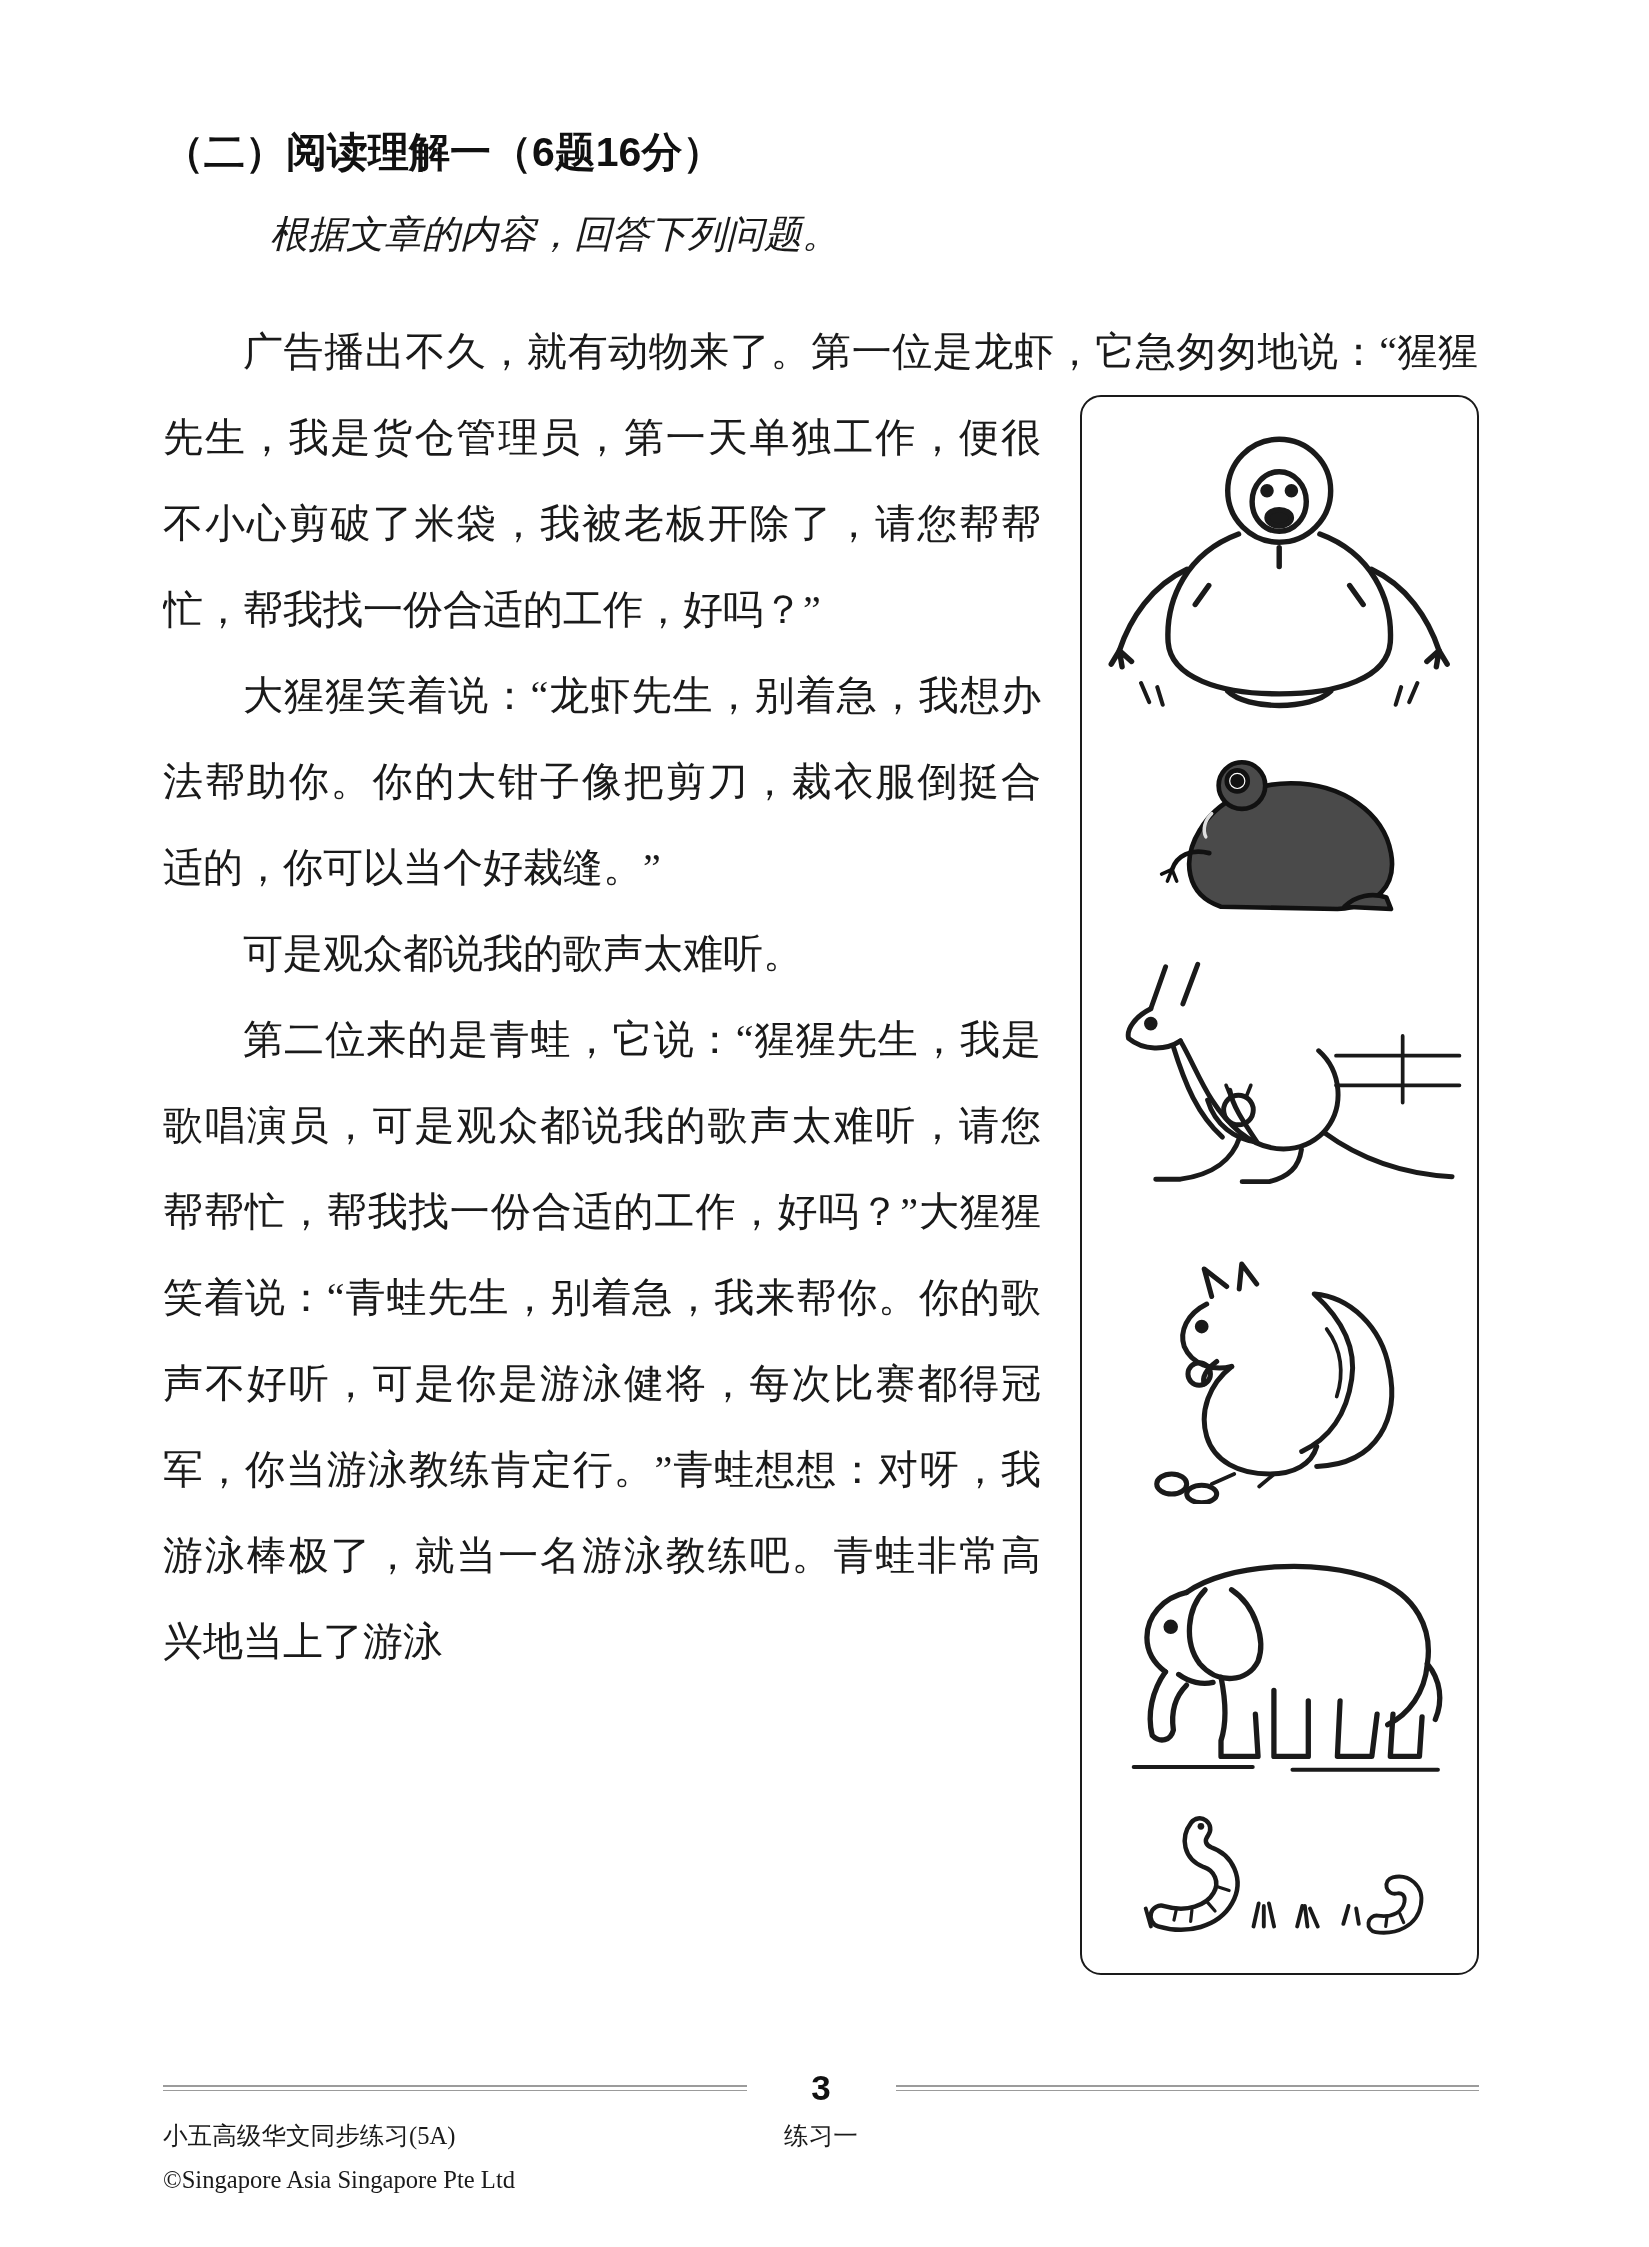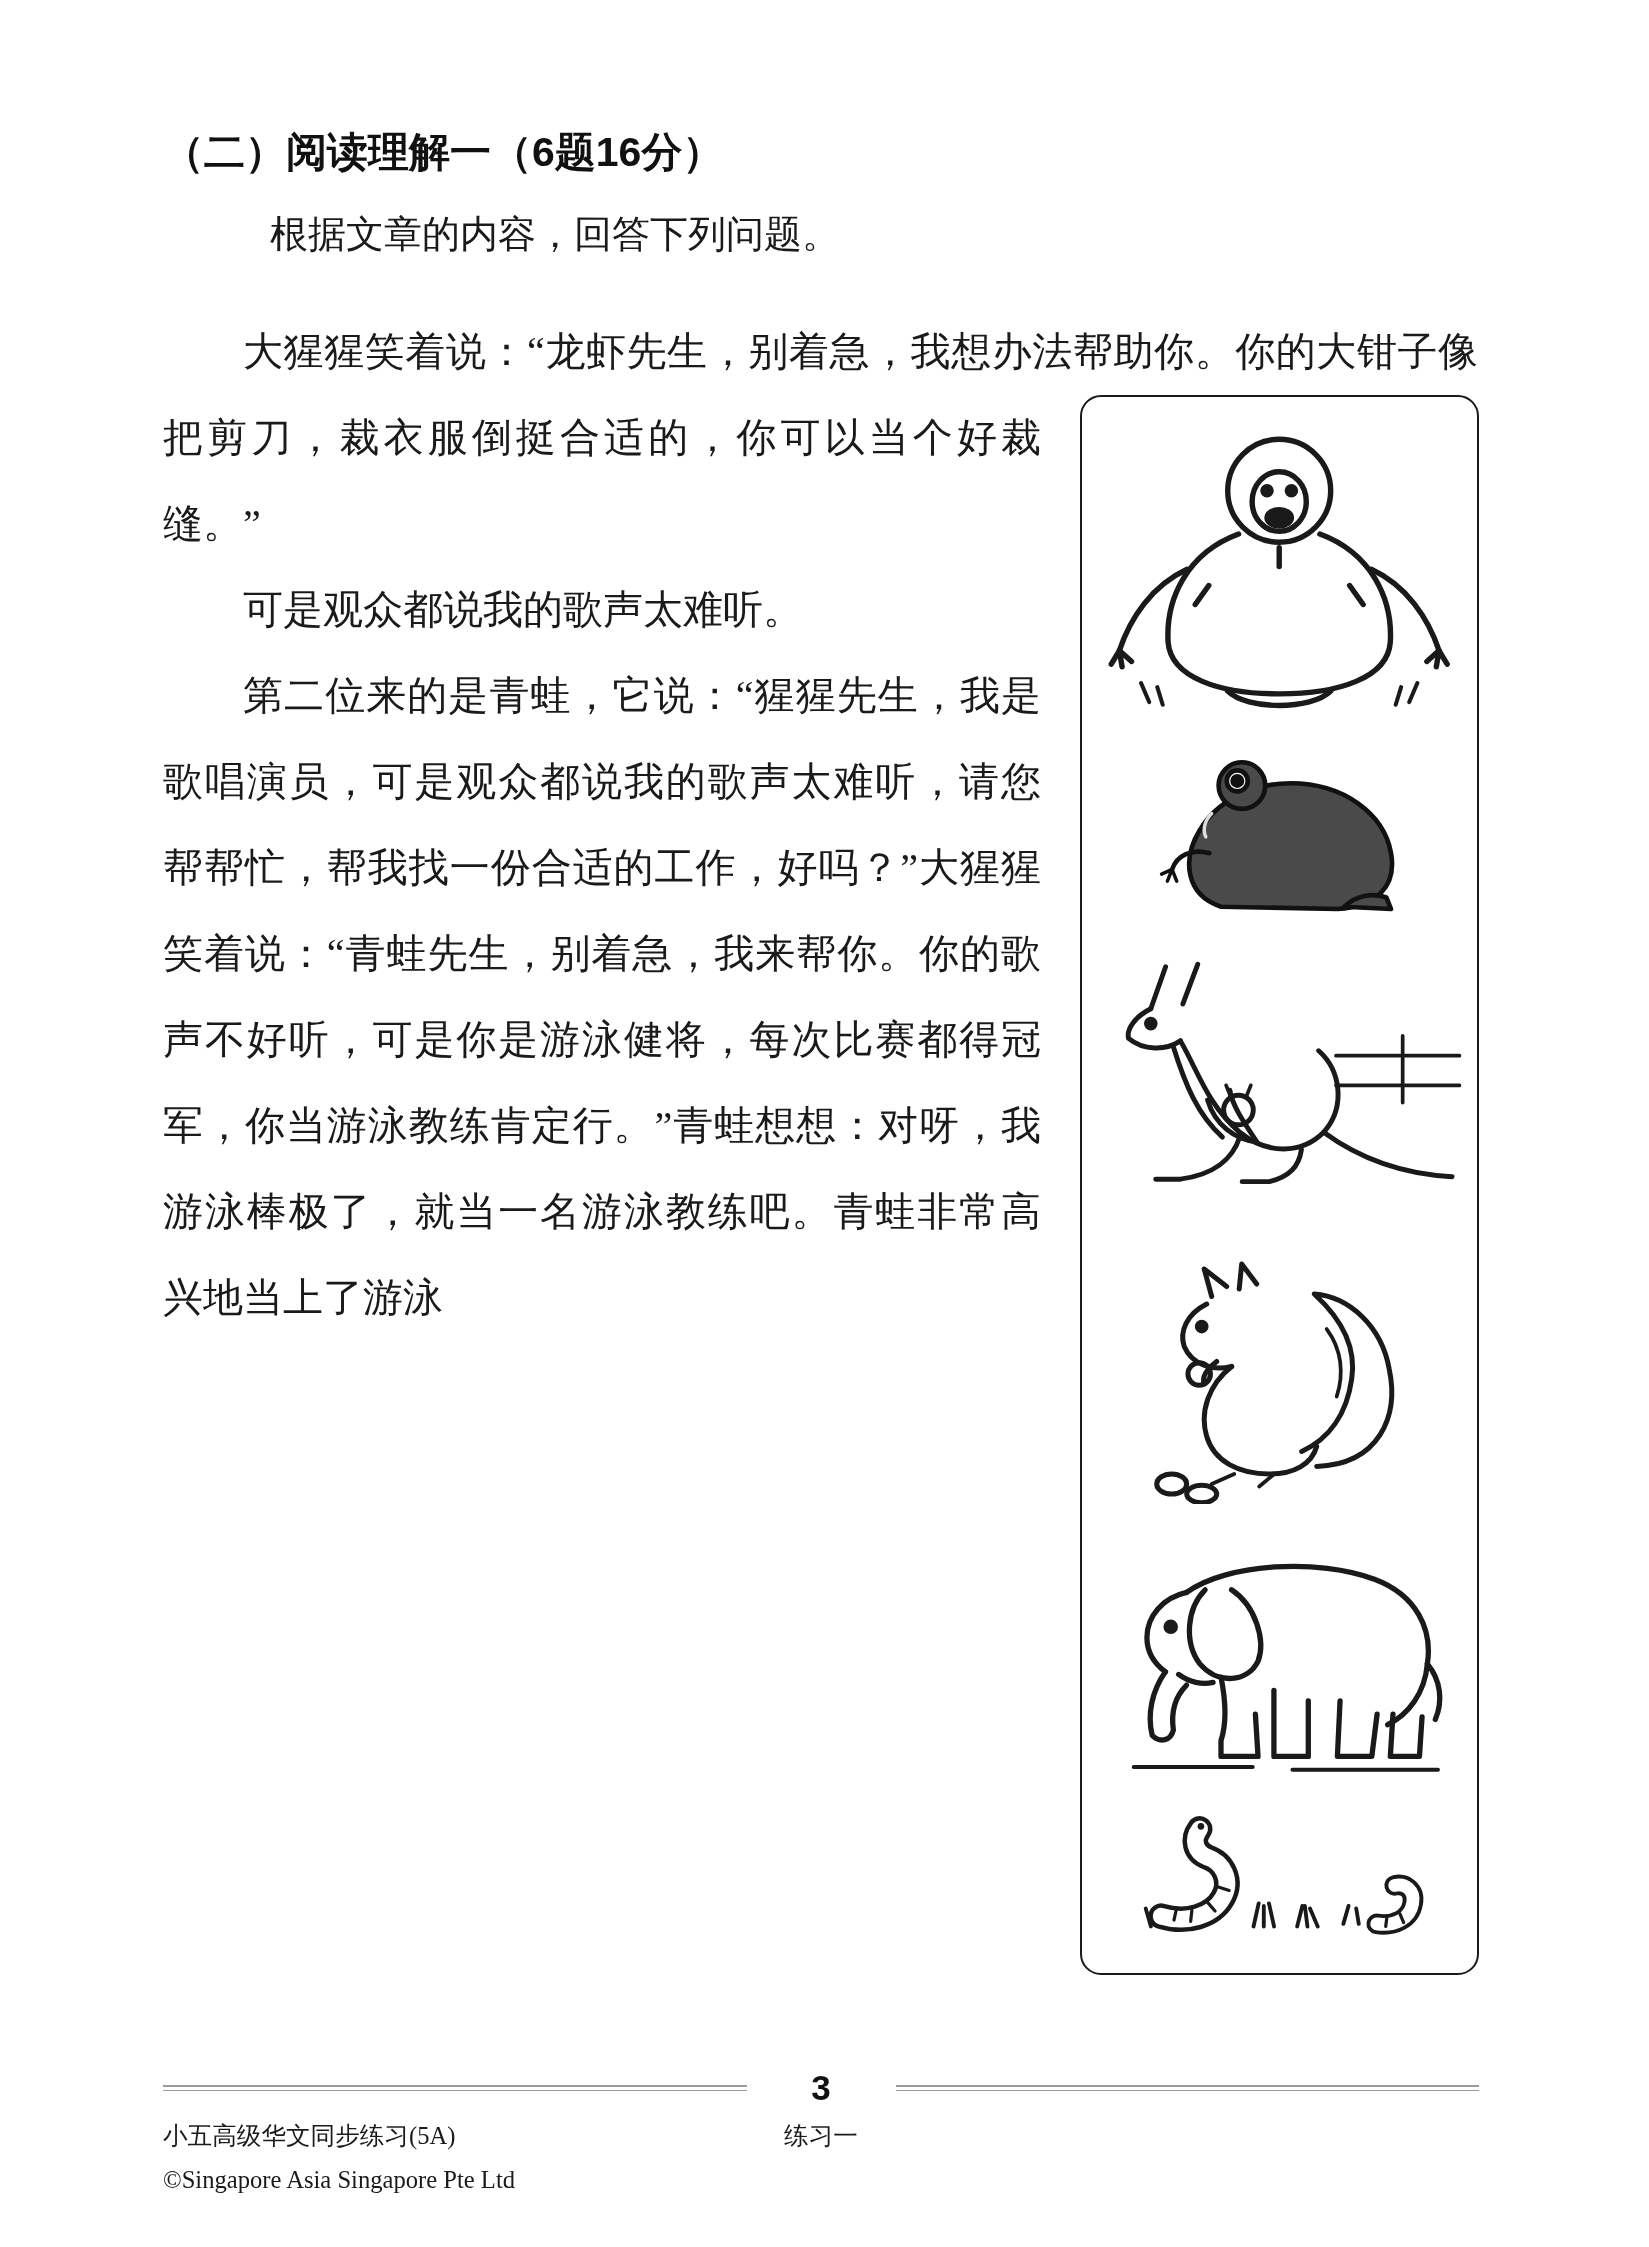--- a/index.html
+++ b/index.html
@@ -24,20 +24,21 @@
     font-family: "Liberation Sans", "DejaVu Sans", sans-serif;
     font-weight: 700;
     font-size: 41px;
     line-height: 1.1;
     color: #111;
   }
   .instruction {
     margin: 37px 0 0 107px;
     font-size: 38px;
     line-height: 1.2;
+    font-style: italic;
   }
 
   
   .content {
     position: absolute;
     left: 163px; top: 309px;
     width: 1316px; height: 1756px;
     overflow: hidden;
     font-size: 40px;
     line-height: 86px;
@@ -213,20 +214,21 @@
             <path d="M196 102 C210 104 222 98 224 86 C226 76 218 70 210 72" stroke="#1a1a1a" stroke-width="16"></path>
             <path d="M196 102 C210 104 222 98 224 86 C226 76 218 70 210 72" stroke="#ffffff" stroke-width="10"></path>
             <path d="M204 96 l-1 8 M214 94 l3 7" stroke="#1a1a1a" stroke-width="2.5"></path>
             <path d="M100 104 l4 -18 M108 104 l0 -16 M116 104 l-4 -18 M134 104 l4 -16 M142 104 l-2 -16 M150 104 l-6 -14 M20 104 l-4 -14 M170 102 l4 -14 M182 102 l-2 -12" stroke="#1a1a1a" stroke-width="3"></path>
           </g>
         </svg>
       </figure>
 
     </aside>
 
+    <p class="para">广告播出不久，就有动物来了。第一位是龙虾，它急匆匆地说：“猩猩先生，我是货仓管理员，第一天单独工作，便很不小心剪破了米袋，我被老板开除了，请您帮帮忙，帮我找一份合适的工作，好吗？”</p>
     <p class="para">大猩猩笑着说：“龙虾先生，别着急，我想办法帮助你。你的大钳子像把剪刀，裁衣服倒挺合适的，你可以当个好裁缝。”</p>
     <p class="para">可是观众都说我的歌声太难听。</p>
     <p class="para">第二位来的是青蛙，它说：“猩猩先生，我是歌唱演员，可是观众都说我的歌声太难听，请您帮帮忙，帮我找一份合适的工作，好吗？”大猩猩笑着说：“青蛙先生，别着急，我来帮你。你的歌声不好听，可是你是游泳健将，每次比赛都得冠军，你当游泳教练肯定行。”青蛙想想：对呀，我游泳棒极了，就当一名游泳教练吧。青蛙非常高兴地当上了游泳</p>
   </main>
 
   <div class="page-rule">
     <div class="rule-seg"></div>
     <div class="page-number">3</div>
     <div class="rule-seg"></div>
   </div>

